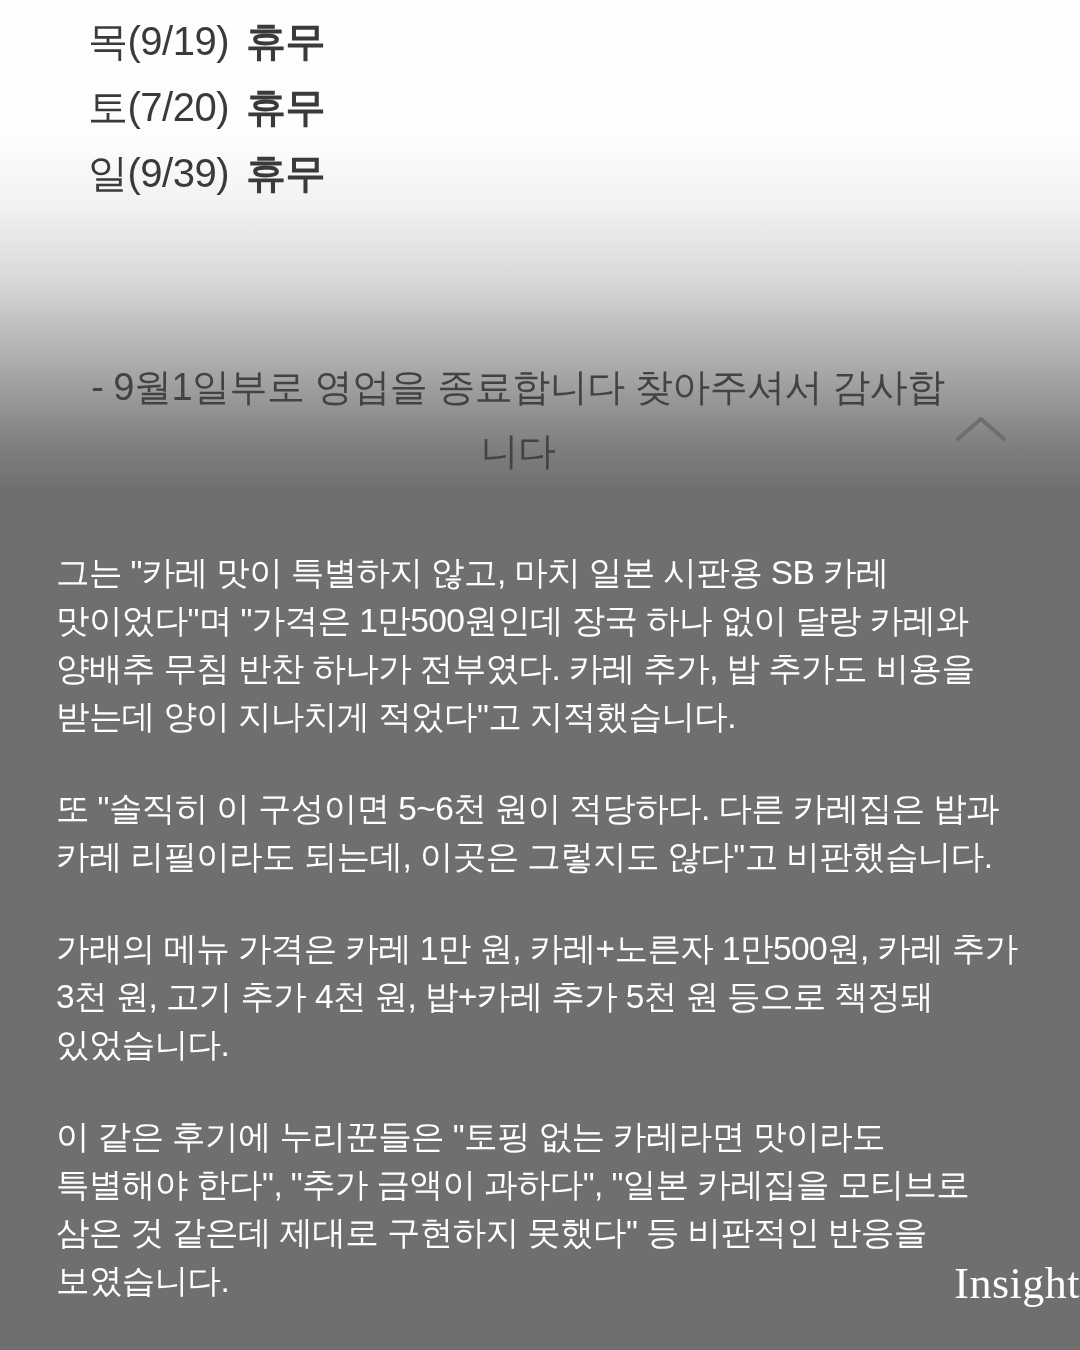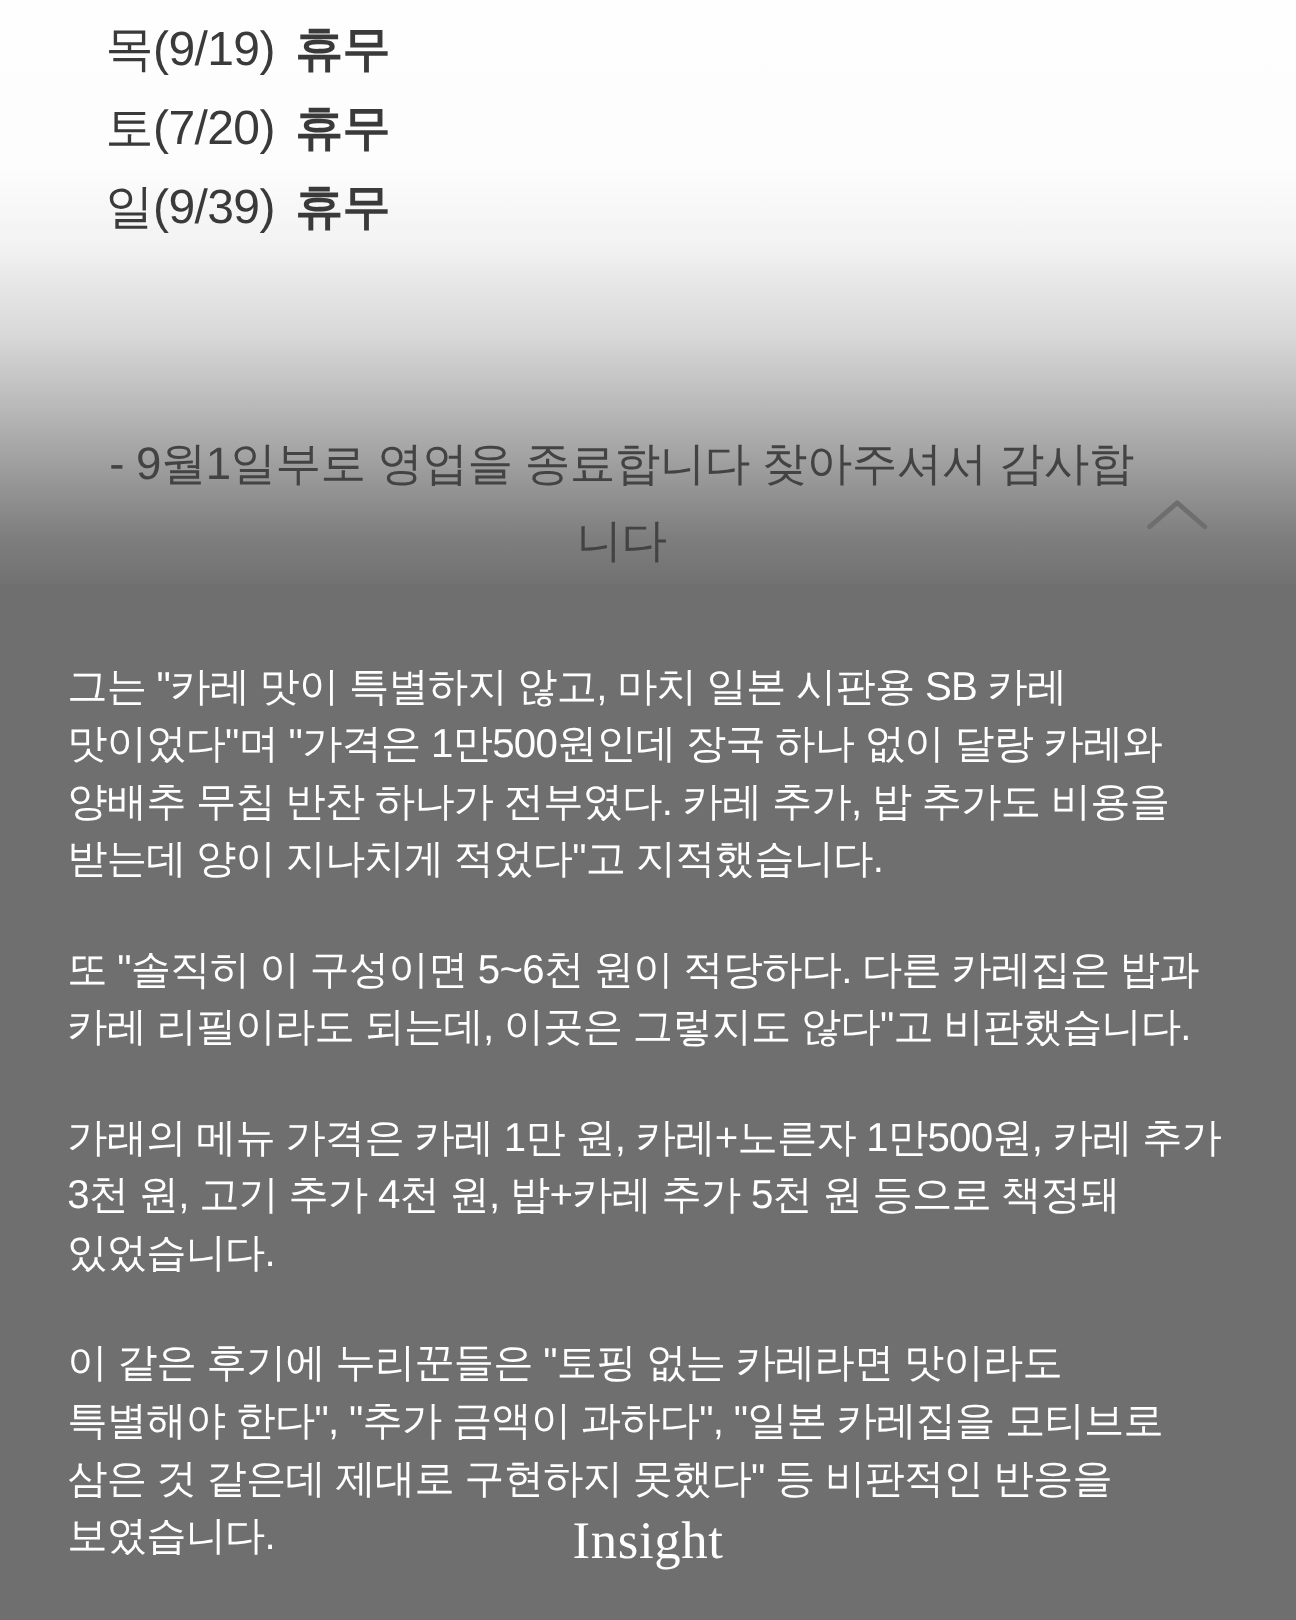--- a/index.html
+++ b/index.html
@@ -97,20 +97,21 @@
     left: 0;
     top: 1258px;
     width: 1080px;
     text-align: center;
   }
   .logo {
     font-family: "Liberation Serif", "DejaVu Serif", serif;
     font-size: 44px;
     color: #ffffff;
     letter-spacing: 0.5px;
+    text-align: right;
   }
 </style>
 </head>
 <body>
 
 <div class="screenshot-panel">
   <div class="hours-list">
 
     <div class="hours-row">
       <span class="day">목(9/19)</span><span class="status">휴무</span>

